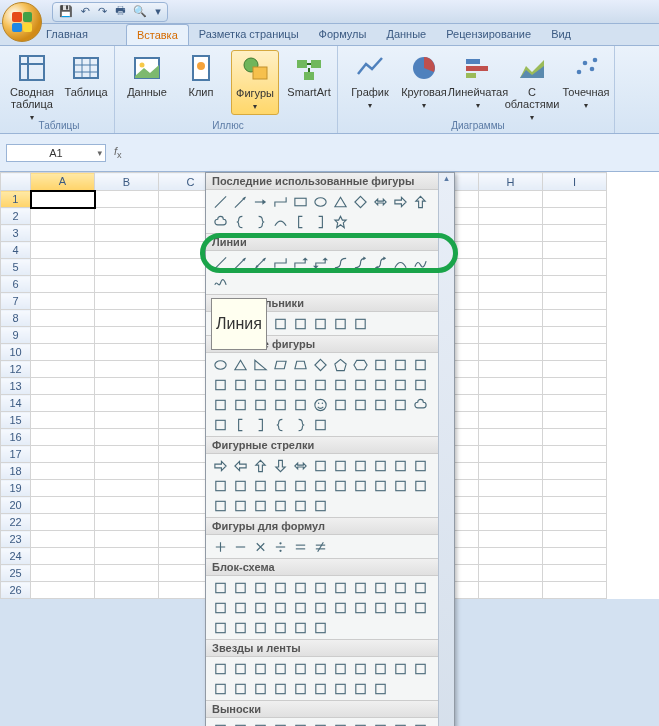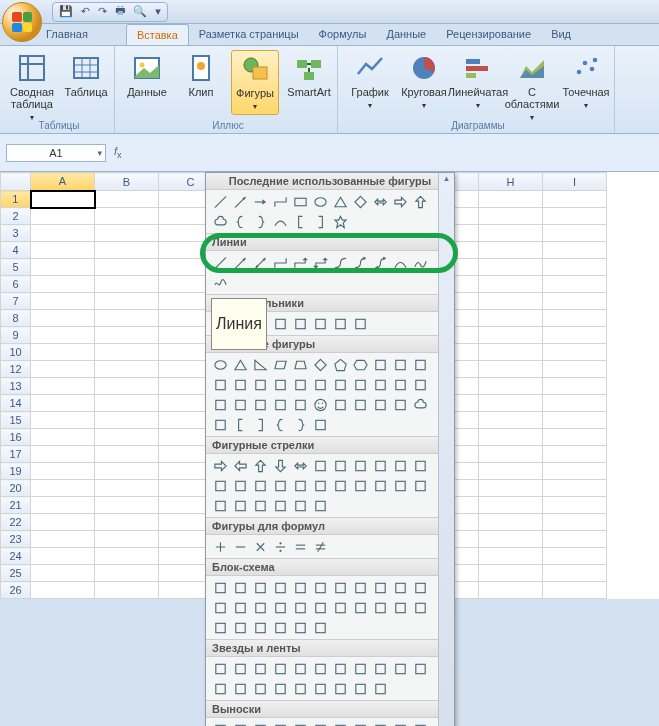--- a/index.html
+++ b/index.html
@@ -142,21 +142,21 @@
   }
   .dd-section-title {
     background: linear-gradient(#f0f0f0,#e0e0e0);
     padding: 2px 6px;
     font-weight:bold;
     font-size:11px;
     color:#555;
     border-top:1px solid #ccc;
     border-bottom:1px solid #ccc;
   }
-  .dd-section-title.first{border-top:none;text-align:center;}
+  .dd-section-title.first{border-top:none;}
   .shape-grid {
     display:flex; flex-wrap:wrap;
     padding: 3px 6px;
     gap: 3px 3px;
   }
   .shape {
     width:17px;height:17px;
     border:1px solid transparent;
     display:flex;align-items:center;justify-content:center;
     color:#486a7a;
@@ -554,45 +554,45 @@
           <td class="cell"></td>
           <td class="cell"></td>
           <td class="cell"></td>
           <td class="cell"></td>
           <td class="cell"></td>
           <td class="cell"></td>
           <td class="cell"></td>
           <td class="cell"></td>
         </tr>
         <tr>
+          <th class="rowhead">18</th>
+          <td class="cell"></td>
+          <td class="cell"></td>
+          <td class="cell"></td>
+          <td class="cell"></td>
+          <td class="cell"></td>
+          <td class="cell"></td>
+          <td class="cell"></td>
+          <td class="cell"></td>
+          <td class="cell"></td>
+        </tr>
+        <tr>
           <th class="rowhead">19</th>
           <td class="cell"></td>
           <td class="cell"></td>
           <td class="cell"></td>
           <td class="cell"></td>
           <td class="cell"></td>
           <td class="cell"></td>
           <td class="cell"></td>
           <td class="cell"></td>
           <td class="cell"></td>
         </tr>
         <tr>
           <th class="rowhead">20</th>
-          <td class="cell"></td>
-          <td class="cell"></td>
-          <td class="cell"></td>
-          <td class="cell"></td>
-          <td class="cell"></td>
-          <td class="cell"></td>
-          <td class="cell"></td>
-          <td class="cell"></td>
-          <td class="cell"></td>
-        </tr>
-        <tr>
-          <th class="rowhead">21</th>
           <td class="cell"></td>
           <td class="cell"></td>
           <td class="cell"></td>
           <td class="cell"></td>
           <td class="cell"></td>
           <td class="cell"></td>
           <td class="cell"></td>
           <td class="cell"></td>
           <td class="cell"></td>
         </tr>

